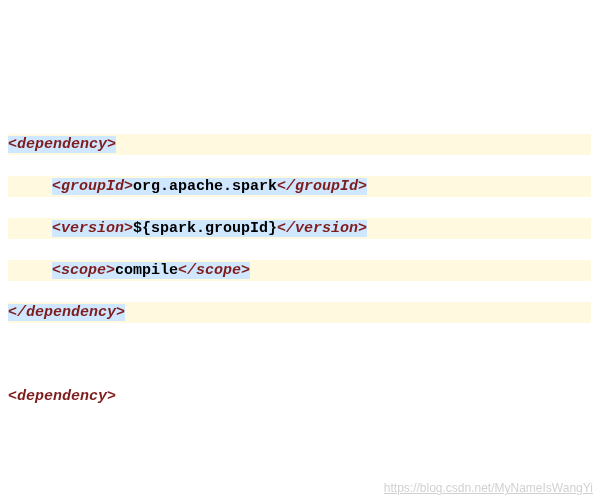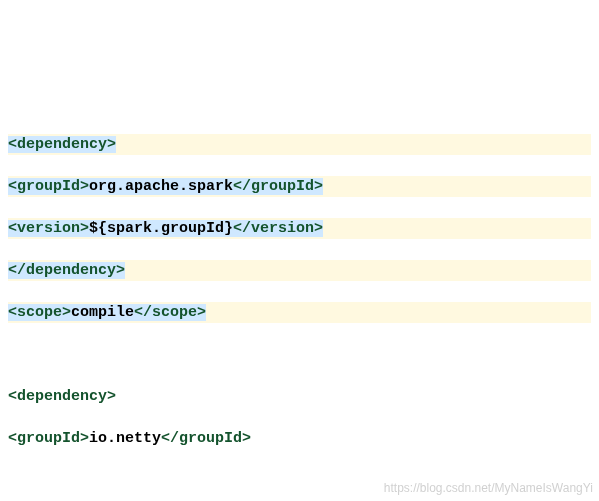--- a/index.html
+++ b/index.html
@@ -18,54 +18,55 @@
   .line {
     display: block;
   }
   .hl {
     background: #fff9e0;
   }
   .sel {
     background: #cfe8ff;
   }
   .tag-open, .tag-close {
-    color: #14532d;
+    color: #7f1d1d;
     font-weight: bold;
+    font-style: italic;
   }
   .text {
     color: #000000;
     font-weight: bold;
   }
   .ind1 { padding-left: 0; }
-  .ind2 { }
+  .ind2 { padding-left: 44px; }
   .watermark {
     position: fixed;
     right: 6px;
     bottom: 4px;
     color: rgba(120,120,120,0.35);
     font-family: Arial, sans-serif;
     font-size: 12px;
     font-weight: normal;
+    text-decoration: underline;
   }
 </style>
 </head>
 <body>
 
 
 
 <div class="code-block">
 
 <span class="line hl ind1"><span class="sel"><span class="tag-open">&lt;dependency&gt;</span></span></span>
 <span class="line hl ind2"><span class="sel"><span class="tag-open">&lt;groupId&gt;</span><span class="text">org.apache.spark</span><span class="tag-close">&lt;/groupId&gt;</span></span></span>
 <span class="line hl ind2"><span class="sel"><span class="tag-open">&lt;version&gt;</span><span class="text">${spark.groupId}</span><span class="tag-close">&lt;/version&gt;</span></span></span>
+<span class="line hl ind2"><span class="sel"><span class="tag-open">&lt;scope&gt;</span><span class="text">compile</span><span class="tag-close">&lt;/scope&gt;</span></span></span>
 <span class="line hl ind1"><span class="sel"><span class="tag-close">&lt;/dependency&gt;</span></span></span>
-<span class="line hl ind2"><span class="sel"><span class="tag-open">&lt;scope&gt;</span><span class="text">compile</span><span class="tag-close">&lt;/scope&gt;</span></span></span>
 <span class="line"> </span>
 <span class="line ind1"><span class="tag-open">&lt;dependency&gt;</span></span>
-<span class="line ind2"><span class="tag-open">&lt;groupId&gt;</span><span class="text">io.netty</span><span class="tag-close">&lt;/groupId&gt;</span></span>
 
 
 
 
 
 
 
 
 
 

